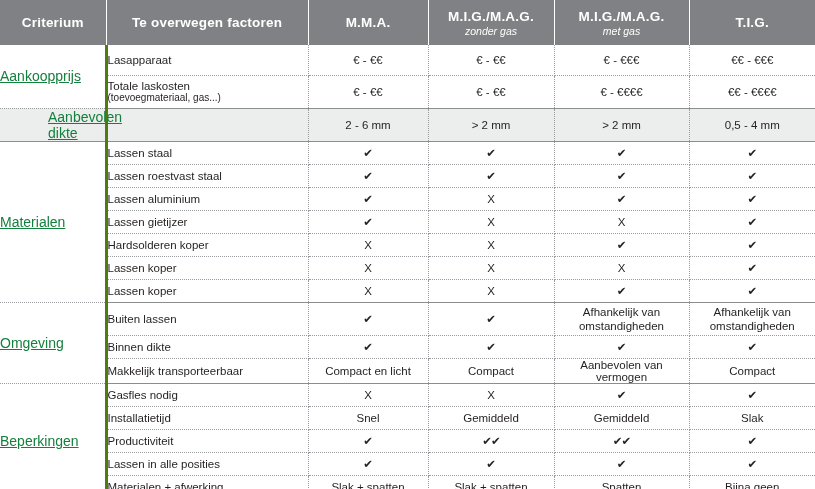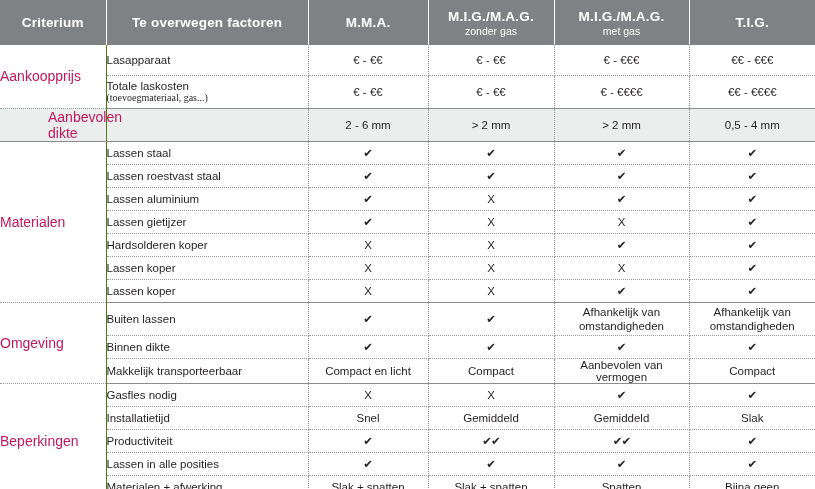--- a/index.html
+++ b/index.html
@@ -37,53 +37,54 @@
     height: 45px;
     font-size: 13.5px;
     letter-spacing: 0.2px;
   }
   .hdr.left {
     text-align: center;
   }
   .hdr .sub {
     display: block;
     font-weight: normal;
+    font-style: italic;
     font-size: 10.5px;
     letter-spacing: 0;
     margin-top: 1px;
   }
   .hdr-sep {
     border-right: 1px solid #ffffff;
   }
   
   .grp {
     font-size: 14px;
-    color: #be185d;
+    color: #15803d;
     text-align: left;
     padding-left: 10px;
     background: #ffffff;
-    border-right: 1px solid #4d7c0f;
+    border-right: 3px solid #4d7c0f;
+    text-decoration: underline;
   }
   .grp.shade {
     background: #eceded;
     padding-left: 48px;
   }
   
   .fac {
     font-size: 11.5px;
     color: #231f20;
     text-align: left;
     padding-left: 8px;
     border-right: 1px dotted #9a9b9e;
   }
   .fac .small {
     display: block;
     font-size: 10px;
     line-height: 12px;
-    font-family: Liberation Serif, serif;
   }
   
   .val {
     font-size: 11.5px;
     text-align: center;
     color: #231f20;
     border-right: 1px dotted #9a9b9e;
   }
   .val.last {
     border-right: none;

